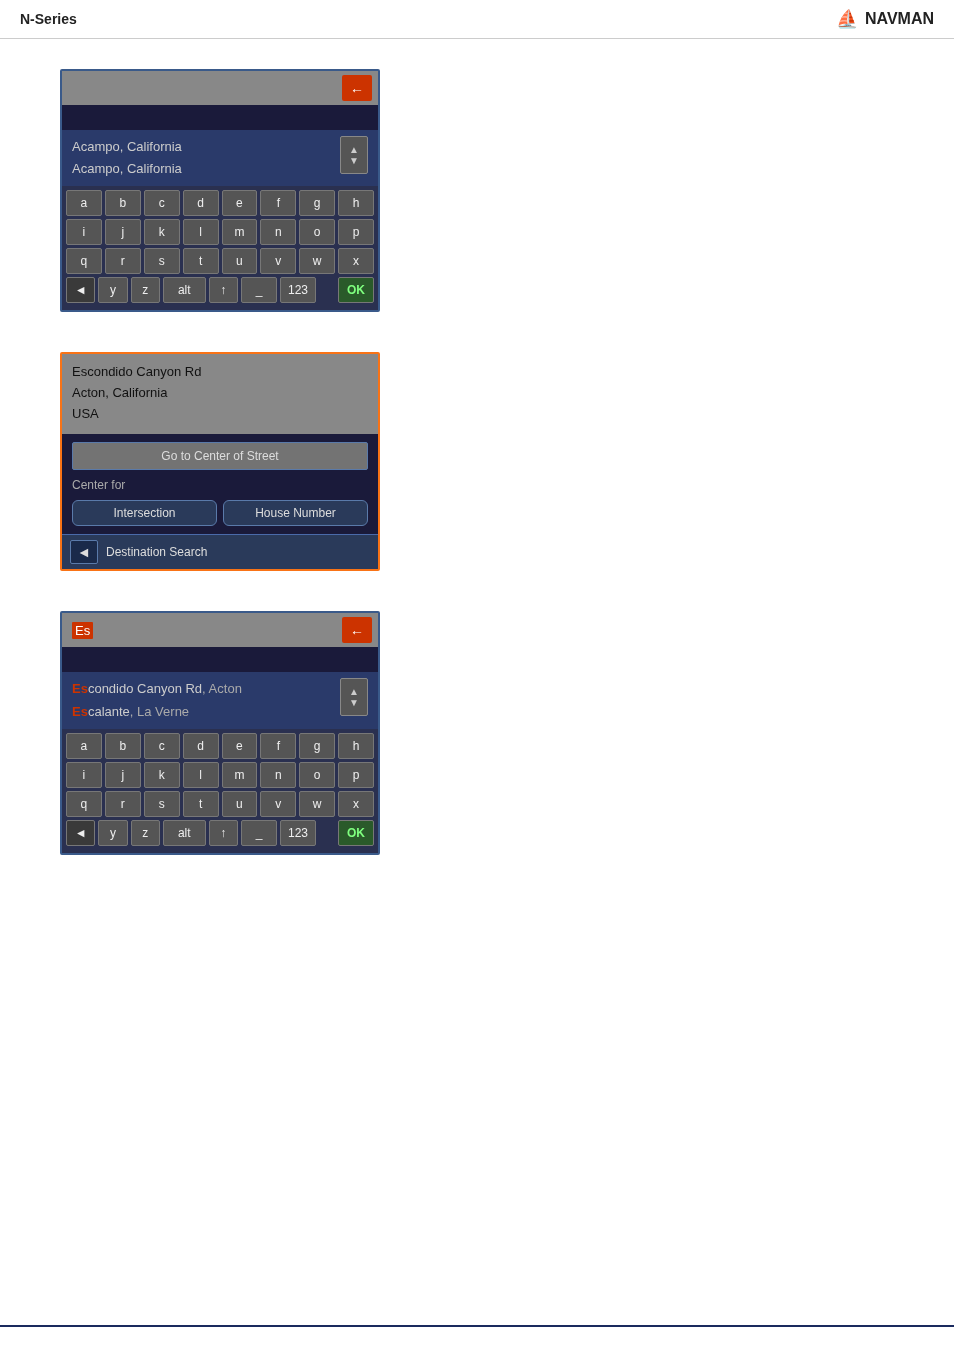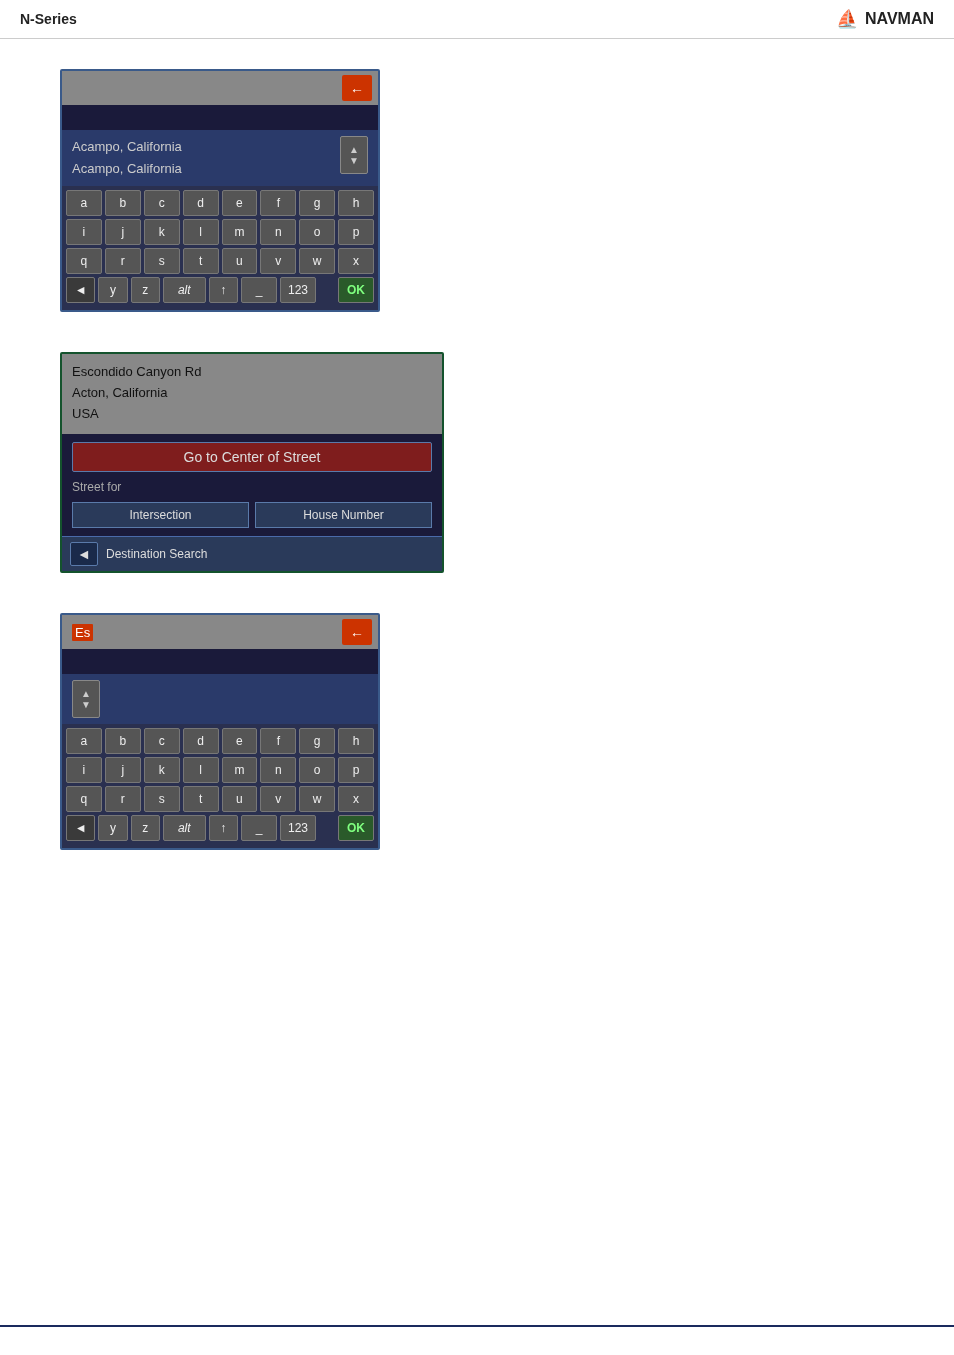--- a/index.html
+++ b/index.html
@@ -159,21 +159,20 @@
       cursor: pointer;
       display: flex;
       align-items: center;
       justify-content: center;
       border-radius: 2px;
       flex: 1;
     }
     .key.wide {
       min-width: 40px;
       flex: 1.5;
-      font-style: italic;
     }
     .key.ok-key {
       background: #2a5a2a;
       color: #7fff7f;
       font-weight: bold;
       min-width: 36px;
       margin-left: 19px;
     }
     .key.back-key {
       background: #3a3a3a;
@@ -181,22 +180,22 @@
     }
     .key.num-key {
       min-width: 36px;
     }
     .key.space-key {
       min-width: 36px;
     }
 
     
     .info-widget {
-      width: 384px;
-      border: 2px solid #14532d;
+      width: 320px;
+      border: 2px solid #f97316;
       background: #1a1a3a;
       border-radius: 2px;
       overflow: hidden;
     }
     .street-info {
       background: #888;
       padding: 8px 10px;
       min-height: 80px;
     }
     .street-info-text {
@@ -205,25 +204,25 @@
       line-height: 1.6;
     }
     .widget-buttons {
       background: #1a1a3a;
       padding: 8px 10px;
       display: flex;
       flex-direction: column;
       gap: 6px;
     }
     .goto-btn {
-      background: #7f1d1d;
+      background: #737373;
       border: 1px solid #5a7aaa;
       color: #ddd;
       padding: 6px 8px;
-      font-size: 14px;
+      font-size: 12px;
       cursor: pointer;
       text-align: center;
       width: 100%;
       border-radius: 2px;
     }
     .search-for-label {
       font-size: 12px;
       color: #aaa;
       padding: 2px 0;
     }
@@ -233,21 +232,21 @@
     }
     .search-type-btn {
       flex: 1;
       background: #2a3a5a;
       border: 1px solid #5a7aaa;
       color: #ddd;
       padding: 5px 8px;
       font-size: 12px;
       cursor: pointer;
       text-align: center;
-      border-radius: 0;
+      border-radius: 6px;
     }
     .widget-footer-bar {
       background: #2a3a5a;
       display: flex;
       align-items: center;
       padding: 5px 8px;
       gap: 8px;
       border-top: 1px solid #4a6aaa;
     }
     .back-arrow-btn {
@@ -352,21 +351,21 @@
   <div class="info-widget">
     <div class="street-info">
       <div class="street-info-text">
         <div>Escondido Canyon Rd</div>
         <div>Acton, California</div>
         <div>USA</div>
       </div>
     </div>
     <div class="widget-buttons">
       <button class="goto-btn">Go to Center of Street</button>
-      <div class="search-for-label">Street for</div>
+      <div class="search-for-label">Center for</div>
       <div class="search-btn-row">
         <button class="search-type-btn">Intersection</button>
         <button class="search-type-btn">House Number</button>
       </div>
     </div>
     <div class="widget-footer-bar">
       <button class="back-arrow-btn">◄</button>
       <span class="dest-search-label">Destination Search</span>
     </div>
   </div>
@@ -374,20 +373,28 @@
   <div class="device-widget">
 
     <div class="search-bar">
       <div class="search-input-text">
         <span style="background:#cc3300; color:white; padding:1px 3px; font-size:13px; border-radius:1px;">Es</span>
       </div>
       <button class="backspace-btn">←</button>
     </div>
 
     <div class="results-list">
+      <div class="results-items">
+        <div class="result-item">
+          <span class="highlight" style="color:#cc3300; font-weight:bold;">Es</span><span>condido Canyon Rd</span><span style="color:#aaa">, Acton</span>
+        </div>
+        <div class="result-item">
+          <span class="highlight" style="color:#cc3300; font-weight:bold;">Es</span><span>calante</span><span style="color:#aaa">, La Verne</span>
+        </div>
+      </div>
       <button class="scroll-btn">
         <span>▲</span>
         <span>▼</span>
       </button>
     </div>
 
     <div class="keyboard">
       <div class="key-row">
         <button class="key">a</button>
         <button class="key">b</button>

